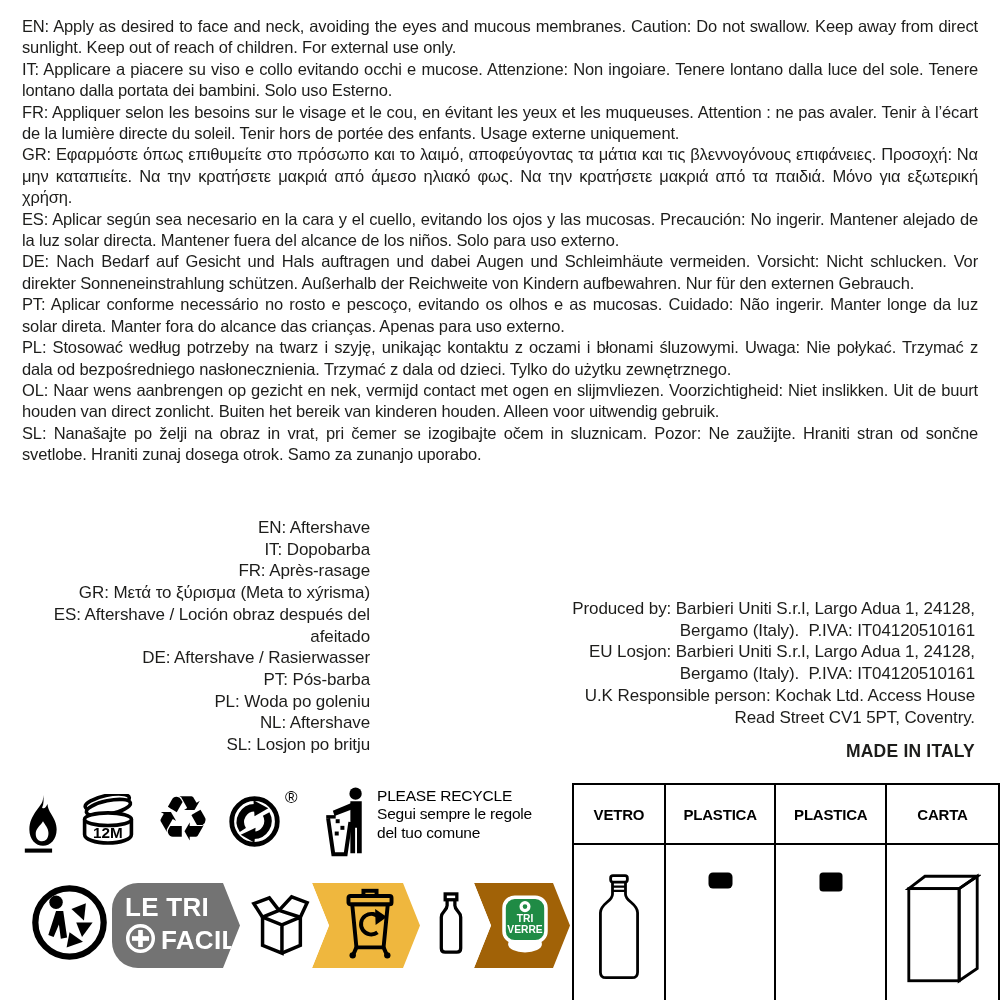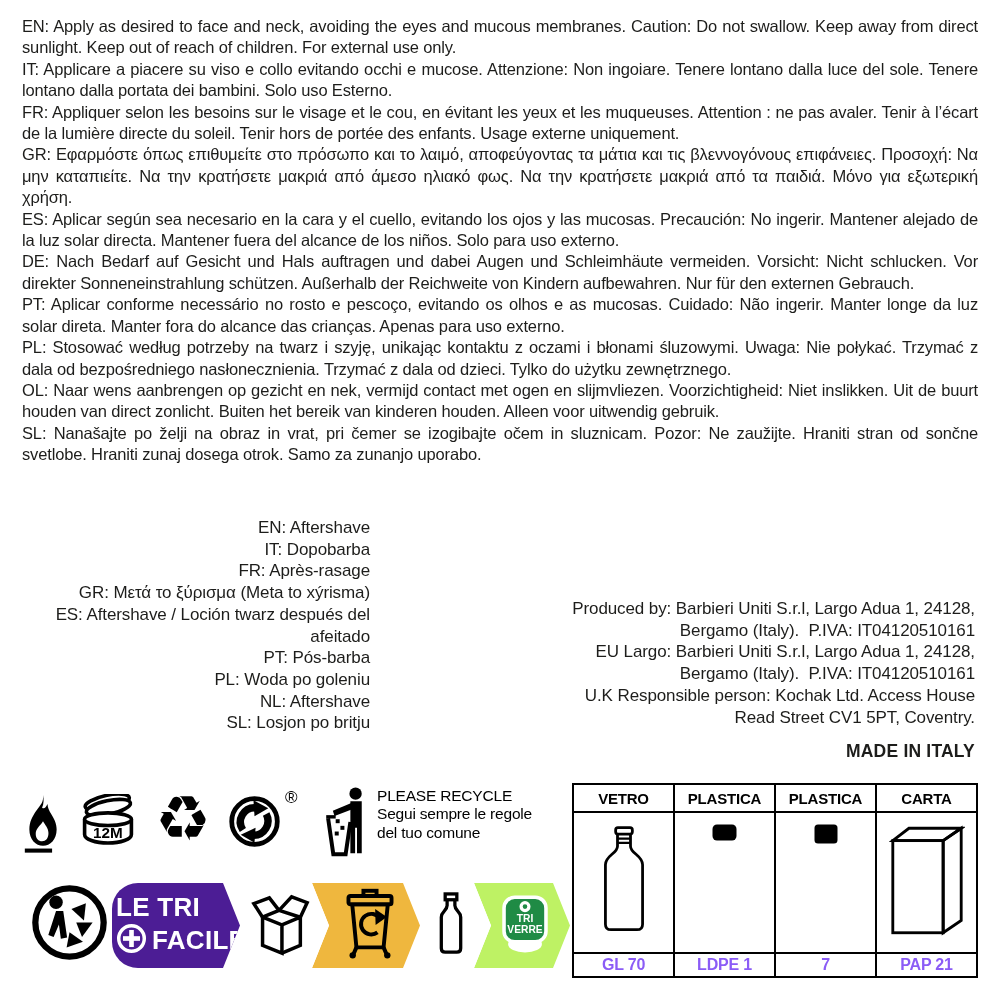--- a/index.html
+++ b/index.html
@@ -29,36 +29,36 @@
   .reg-mark{font-size:17px;font-weight:400;color:#000;}
   .recycle-glyph{font-family:"DejaVu Sans", sans-serif;font-size:62px;line-height:62px;color:#000;}
   .recycle-note{width:175px;}
   .recycle-note .t{font-weight:400;font-size:15.5px;line-height:19px;color:#000;letter-spacing:-0.2px;}
   .recycle-note .s{font-size:15.5px;line-height:18.5px;color:#000;letter-spacing:-0.2px;}
 
   
   .triman{left:31px;top:884px;}
   .band{left:112px;top:883px;height:85px;display:flex;align-items:stretch;}
   .seg{height:85px;box-sizing:border-box;display:flex;align-items:center;justify-content:center;}
-  .seg-black{width:128px;background:#4c1d95;border-radius:26px 0 0 26px;z-index:5;
+  .seg-black{width:128px;background:#737373;border-radius:26px 0 0 26px;z-index:5;
     clip-path:polygon(0 0,calc(100% - 17px) 0,100% 50%,calc(100% - 17px) 100%,0 100%);
-    flex-direction:column;align-items:flex-start;justify-content:center;padding-left:4px;}
+    flex-direction:column;align-items:flex-start;justify-content:center;padding-left:13px;}
   .seg-mid{clip-path:polygon(0 0,calc(100% - 17px) 0,100% 50%,calc(100% - 17px) 100%,0 100%,17px 50%);margin-left:-17px;}
   .seg-box{width:106px;background:#ffffff;z-index:4;padding-left:8px;}
   .seg-bin{width:108px;background:#efb73e;z-index:3;padding-left:8px;}
   .seg-bottle{width:88px;background:#ffffff;z-index:2;padding-left:8px;}
-  .seg-glass{width:96px;background:#bef264;z-index:1;padding-left:6px;}
+  .seg-glass{width:96px;background:#a16207;z-index:1;padding-left:6px;}
   .letri{color:#fff;font-weight:700;font-size:26px;line-height:27px;letter-spacing:0.3px;}
   .facile-row{display:flex;align-items:center;gap:5px;margin-top:2px;}
   .facile{color:#fff;font-weight:700;font-size:26px;letter-spacing:0.3px;}
   .svgtxt{font-family:"Liberation Sans", sans-serif;}
 
   
   .pack-table{left:572px;top:783px;border-collapse:collapse;}
-  .pack-table td,.pack-table th{border:2px solid #000;padding:0;text-align:center;vertical-align:middle;margin-left:43px;}
+  .pack-table td,.pack-table th{border:2px solid #000;padding:16px;text-align:center;vertical-align:middle;margin-left:43px;}
   .pack-table th{width:99px;height:26px;font-size:15px;font-weight:700;letter-spacing:-0.2px;color:#000;}
   .pack-table .cell-icon{height:139px;}
   .pack-table .cap-cell{vertical-align:top;}
   .pack-table .cap-cell svg{margin-top:11px;}
   .pack-table .code{height:22px;font-size:16px;font-weight:700;letter-spacing:-0.2px;color:#8b5cf6;}
 </style>
 </head>
 <body>
 
 <div class="abs directions">
@@ -72,31 +72,32 @@
   <p>PL: Stosować według potrzeby na twarz i szyję, unikając kontaktu z oczami i błonami śluzowymi. Uwaga: Nie połykać. Trzymać z dala od bezpośredniego nasłonecznienia. Trzymać z dala od dzieci. Tylko do użytku zewnętrznego.</p>
   <p>OL: Naar wens aanbrengen op gezicht en nek, vermijd contact met ogen en slijmvliezen. Voorzichtigheid: Niet inslikken. Uit de buurt houden van direct zonlicht. Buiten het bereik van kinderen houden. Alleen voor uitwendig gebruik.</p>
   <p>SL: Nanašajte po želji na obraz in vrat, pri čemer se izogibajte očem in sluznicam. Pozor: Ne zaužijte. Hraniti stran od sončne svetlobe. Hraniti zunaj dosega otrok. Samo za zunanjo uporabo.</p>
 </div>
 
 <div class="abs names">
   <div>EN: Aftershave</div>
   <div>IT: Dopobarba</div>
   <div>FR: Après-rasage</div>
   <div>GR: Μετά το ξύρισμα (Meta to xýrisma)</div>
-  <div>ES: Aftershave / Loción twarz después del afeitado</div>
+  <div>ES: Aftershave / Loción obraz después del afeitado</div>
+  <div>DE: Aftershave / Rasierwasser</div>
   <div>PT: Pós-barba</div>
   <div>PL: Woda po goleniu</div>
   <div>NL: Aftershave</div>
   <div>SL: Losjon po britju</div>
 </div>
 
 <div class="abs producer">
   <div><b>Produced by</b><span>: Barbieri Uniti S.r.l, Largo Adua 1, 24128,</span></div>
   <div><b></b><span>Bergamo (Italy). &nbsp;P.IVA: IT04120510161</span></div>
-  <div><b>EU Largo</b><span>: Barbieri Uniti S.r.l, Largo Adua 1, 24128,</span></div>
+  <div><b>EU Losjon</b><span>: Barbieri Uniti S.r.l, Largo Adua 1, 24128,</span></div>
   <div><b></b><span>Bergamo (Italy). &nbsp;P.IVA: IT04120510161</span></div>
   <div><b>U.K Responsible person:</b><span> Kochak Ltd. Access House</span></div>
   <div><b></b><span>Read Street CV1 5PT, Coventry.</span></div>
 </div>
 <div class="abs made-in">MADE IN ITALY</div>
 
 <div class="abs icons-row">
 
   <span class="ricon" style="left:0;top:11px;">
     <svg width="40" height="62" viewBox="0 0 44 66">

